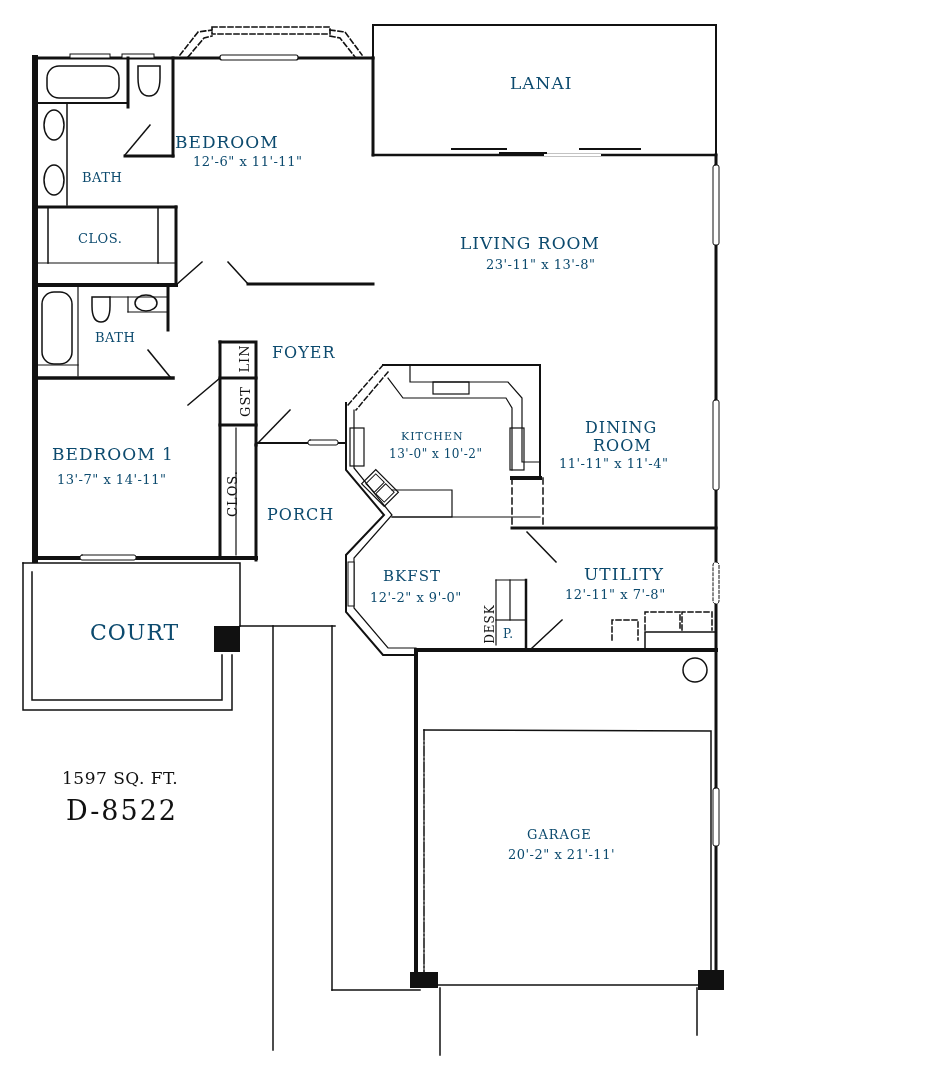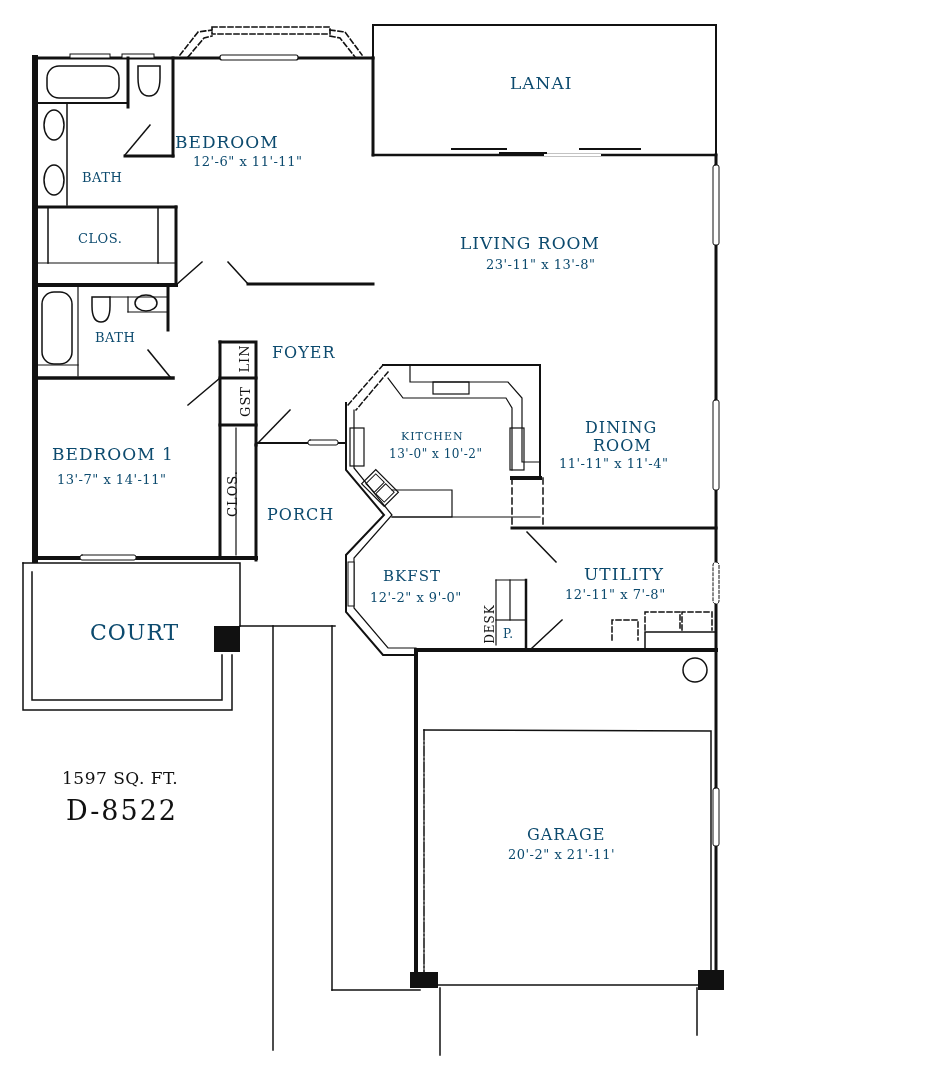--- a/index.html
+++ b/index.html
@@ -228,17 +228,17 @@
 <div class="lbl room-dim" style="left:370px; top:590px;">12'-2" x 9'-0"</div>
 
 <div class="vert" style="left:470px; top:617px; font-size:12px;">DESK</div>
 <div class="lbl small" style="left:503px; top:627px; font-size:12px;">P.</div>
 
 <div class="lbl room-name" style="left:584px; top:565px;">UTILITY</div>
 <div class="lbl room-dim" style="left:565px; top:587px;">12'-11" x 7'-8"</div>
 
 <div class="lbl room-name" style="left:90px; top:623px; font-size:22px;">COURT</div>
 
-<div class="lbl room-name" style="left:527px; top:825px; font-size:16px;">GARAGE</div>
+<div class="lbl room-name" style="left:527px; top:825px; font-size:13px;">GARAGE</div>
 <div class="lbl room-dim" style="left:508px; top:847px;">20'-2" x 21'-11'</div>
 
 <div class="sqft">1597 SQ. FT.</div>
 <div class="plan-id">D-8522</div>
 
 </body></html>

